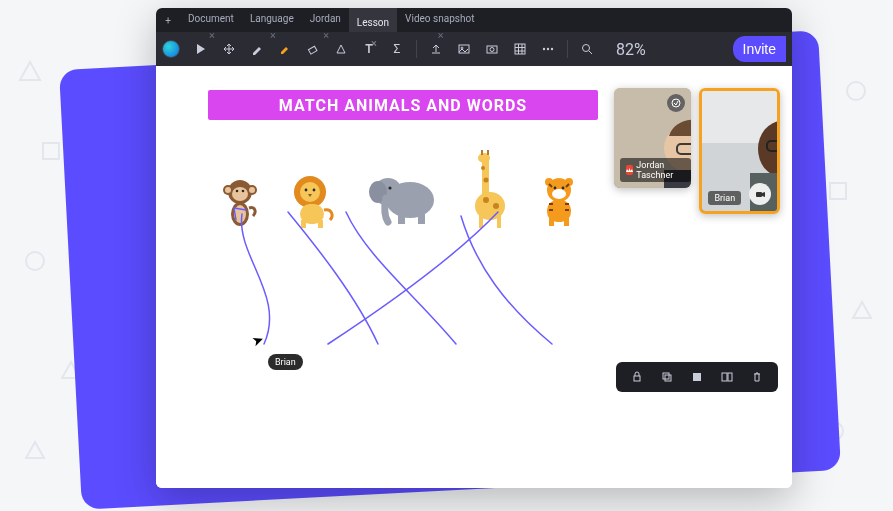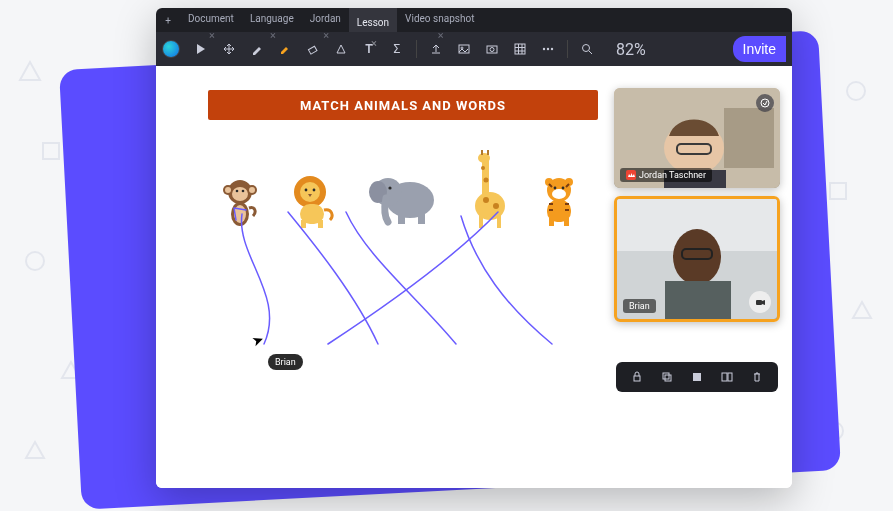--- a/index.html
+++ b/index.html
@@ -81,22 +81,22 @@
   .canvas{
     position: relative;
     width:100%;
     height: calc(100% - 58px);
     background:#fff;
     overflow:hidden;
   }
   .title-bar{
     position:absolute; top:24px; left:52px;
     width:390px; height:30px;
-    background:#c2410c;
-    color:#fff; font-weight:700; font-size:13px;
+    background:#d946ef;
+    color:#fff; font-weight:700; font-size:16px;
     letter-spacing:1px;
     display:flex;align-items:center;justify-content:center;
     border-radius:2px;
   }
   .animals{
     position:absolute; top:84px; left:62px;
     display:flex; gap:24px; align-items:flex-end;
   }
   .animal{ display:flex; flex-direction:column; align-items:center;}
   .words{
@@ -120,21 +120,21 @@
     position:absolute; top:288px; left:112px;
     background:#2b2b2b;color:#fff;font-size:9px;
     padding:3px 7px;border-radius:9px;
   }
   .drawn-lines{
     position:absolute; top:0; left:0; pointer-events:none;
   }
   .video-pane{
     position:absolute; right:12px; top:22px;
     width:166px;
-    display:flex; flex-direction:column; gap:8px;
+    display:flex; flex-direction:row; gap:8px;
   }
   .video{
     width:100%; border-radius:6px; overflow:hidden;
     position:relative;
     box-shadow:0 2px 8px rgba(0,0,0,.25);
   }
   .video.host{ height:100px;}
   .video.guest{ height:126px; border:3px solid #f6a21f;}
   .video-name{
     position:absolute; left:6px; bottom:6px;

